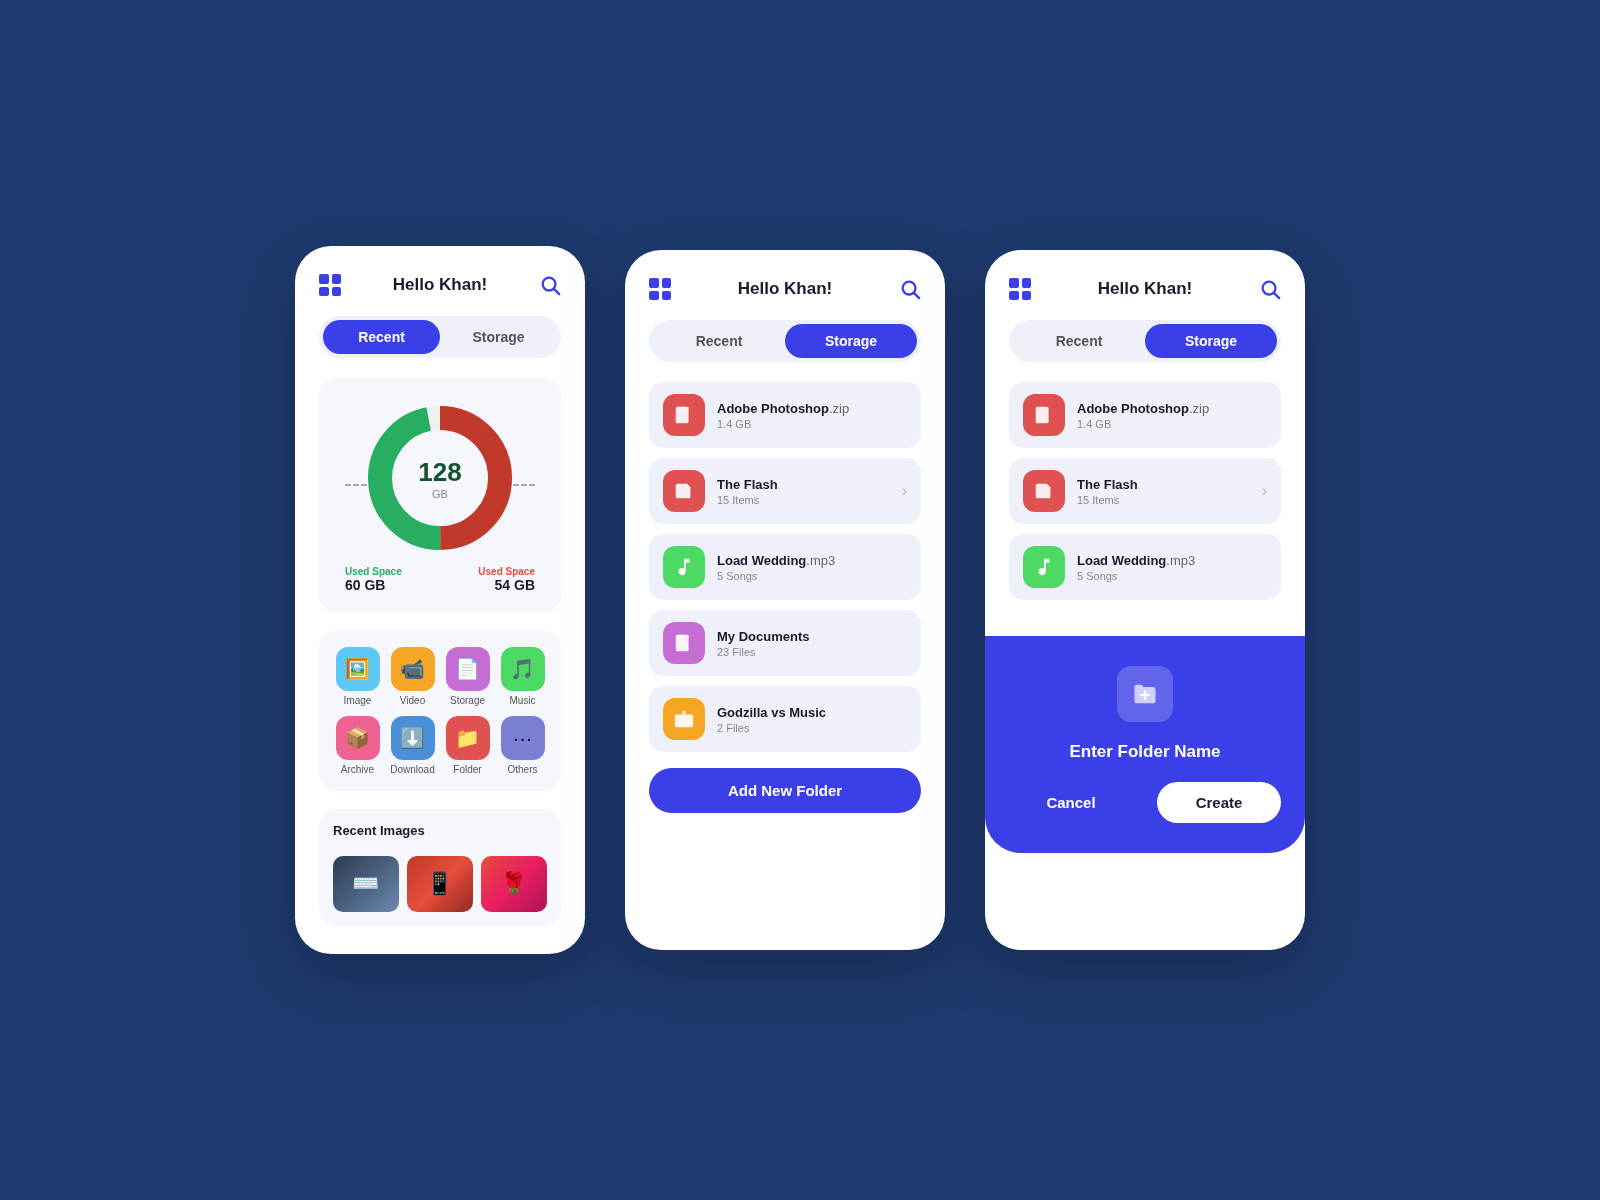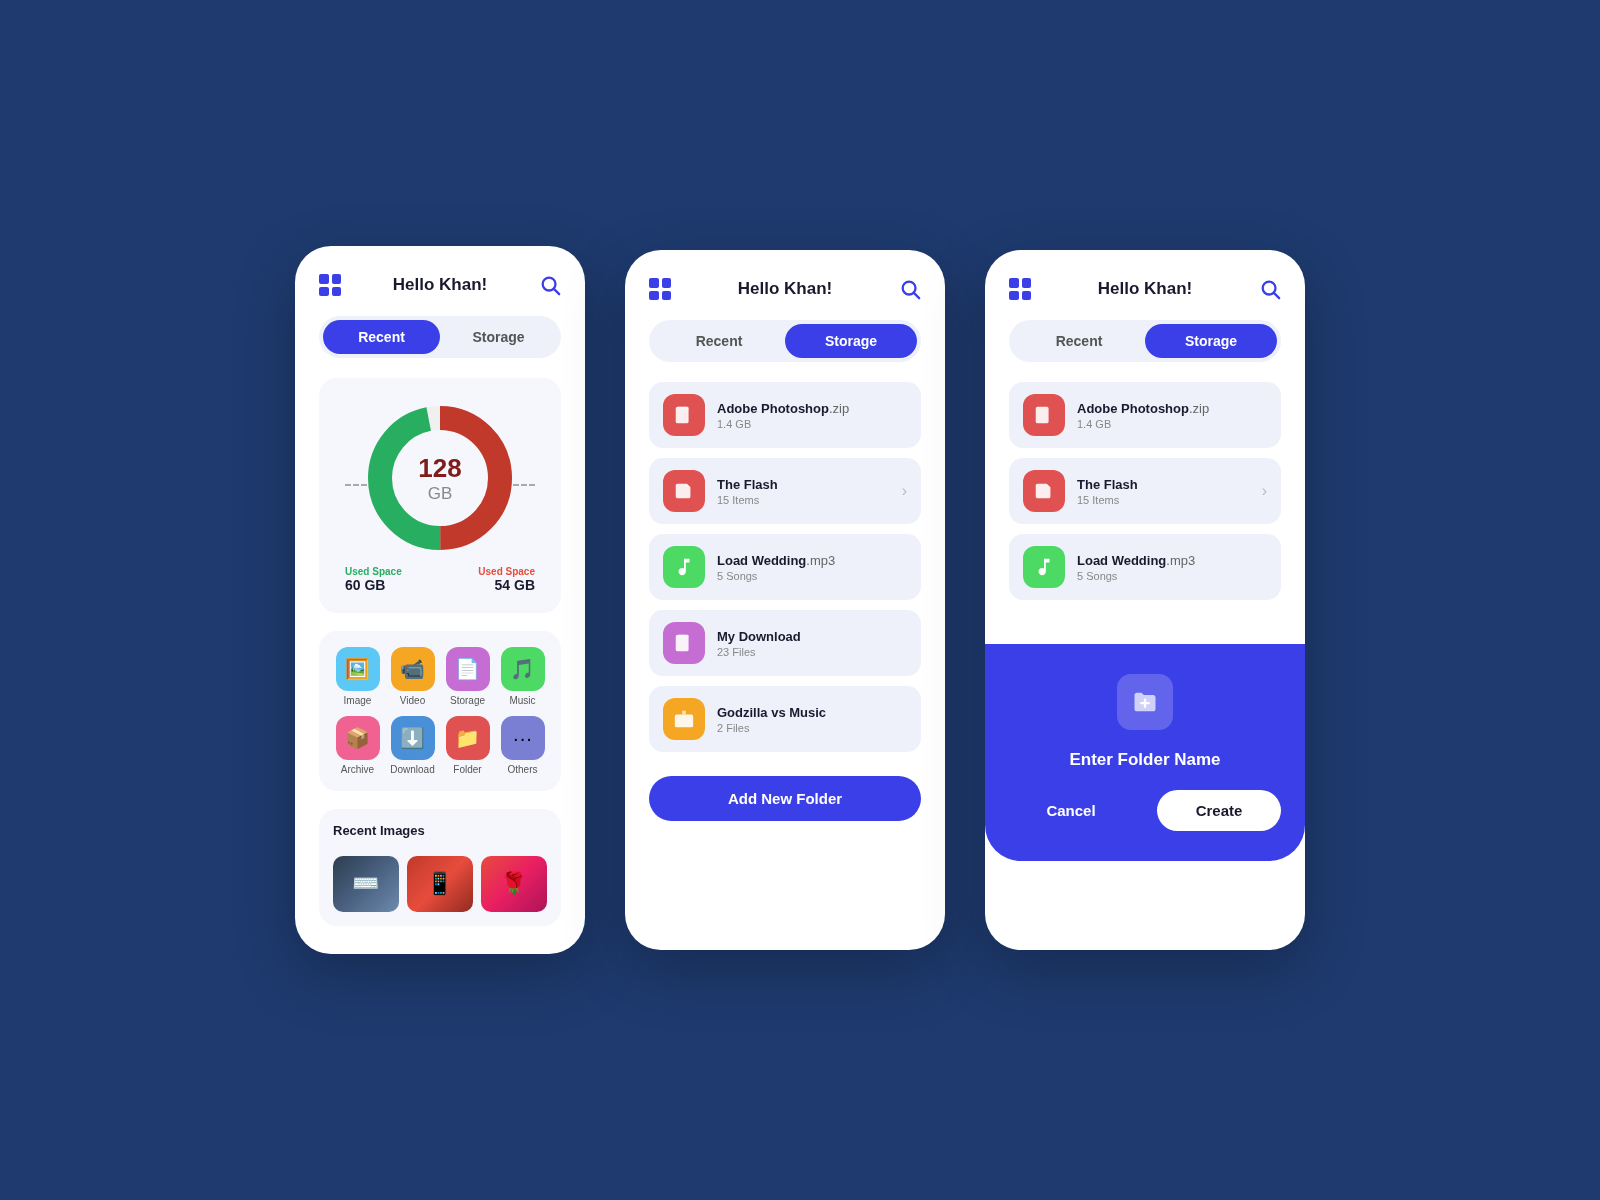--- a/index.html
+++ b/index.html
@@ -101,24 +101,24 @@
     .donut-label {
       position: absolute;
       top: 50%;
       left: 50%;
       transform: translate(-50%, -50%);
       text-align: center;
     }
     .donut-label .gb-val {
       font-size: 26px;
       font-weight: 800;
-      color: #7f1d1d;
+      color: #14532d;
     }
     .donut-label .gb-unit {
-      font-size: 17px;
+      font-size: 11px;
       color: #888;
     }
     .storage-info {
       display: flex;
       justify-content: space-between;
       width: 100%;
       padding: 0 10px;
     }
     .storage-info-left {
       text-align: left;
@@ -221,21 +221,21 @@
       align-items: center;
       justify-content: center;
       font-size: 22px;
     }
 
     
     .file-list {
       display: flex;
       flex-direction: column;
       gap: 10px;
-      margin-bottom: 24px;
+      margin-bottom: 16px;
     }
     .file-item {
       background: #eef1fa;
       border-radius: 14px;
       padding: 12px 14px;
       display: flex;
       align-items: center;
       gap: 12px;
       cursor: pointer;
     }
@@ -560,21 +560,21 @@
     </div>
 
     <div class="file-item">
       <div class="file-icon" style="background:#c66dd4;">
         <svg width="22" height="22" viewBox="0 0 24 24" fill="white">
           <rect x="3" y="3" width="14" height="18" rx="2" fill="white" opacity="0.9"></rect>
           <rect x="5" y="3" width="12" height="3" rx="1" fill="rgba(255,255,255,0.5)"></rect>
         </svg>
       </div>
       <div class="file-info">
-        <div class="file-name">My Download</div>
+        <div class="file-name">My Documents</div>
         <div class="file-meta">23 Files</div>
       </div>
     </div>
 
     <div class="file-item">
       <div class="file-icon" style="background:#f5a623;">
         <svg width="22" height="22" viewBox="0 0 24 24" fill="white">
           <rect x="2" y="7" width="20" height="14" rx="2" fill="white" opacity="0.9"></rect>
           <polygon points="10,7 10,3 14,3 14,7" fill="rgba(255,255,255,0.7)"></polygon>
         </svg>

